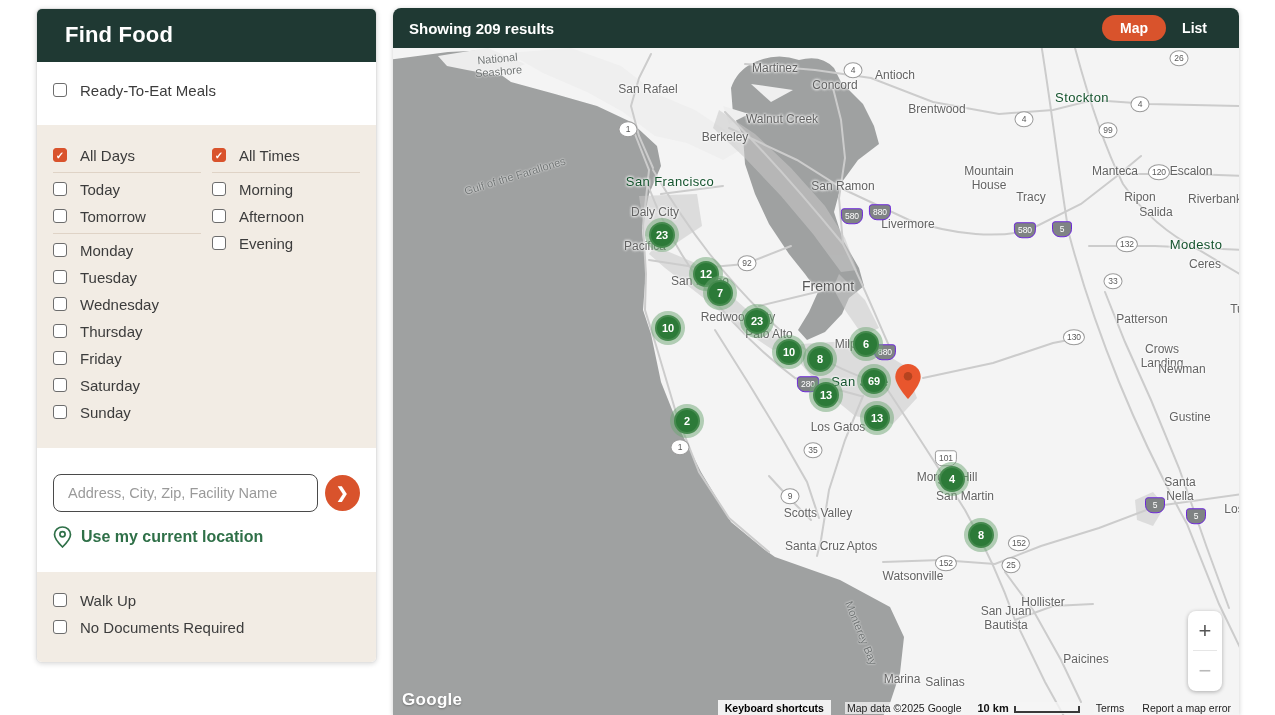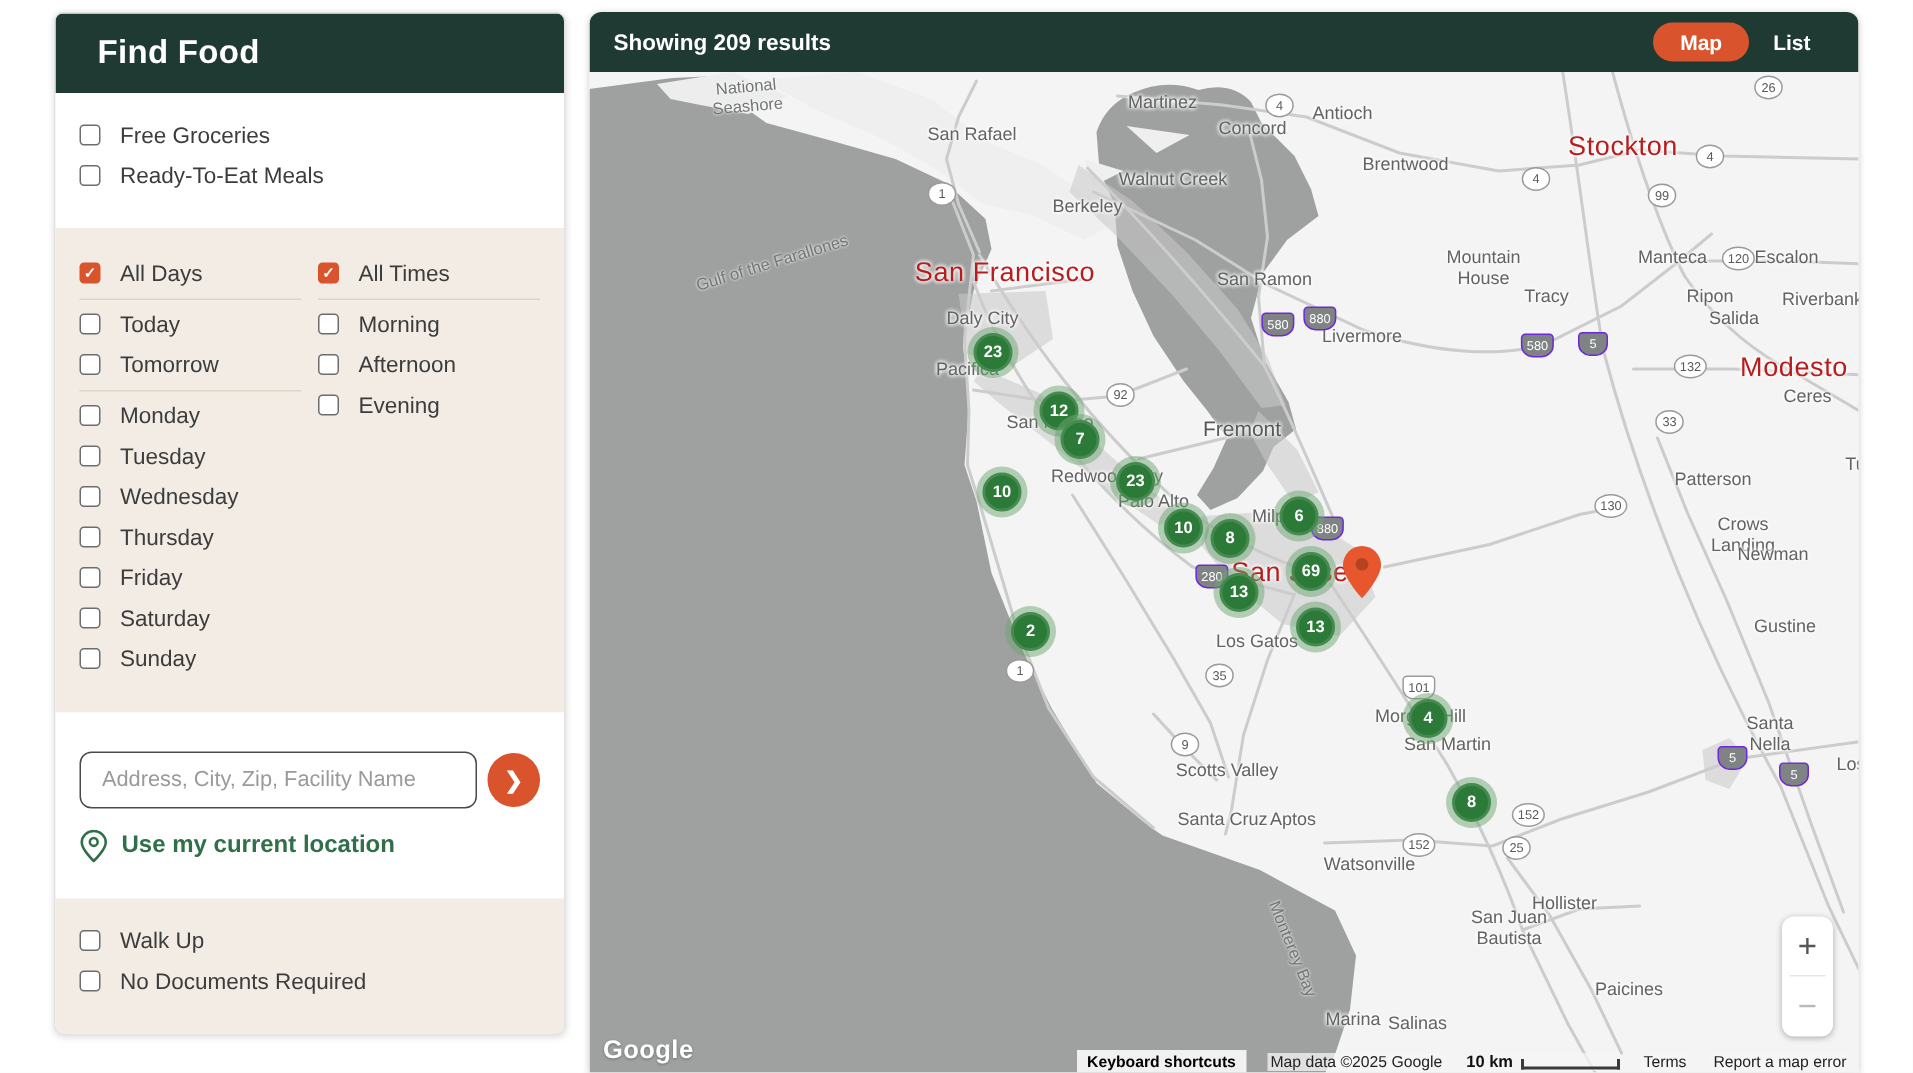--- a/index.html
+++ b/index.html
@@ -46,21 +46,21 @@
   .toggle-map { background:#d9532c; color:#fff; border:none; border-radius:15px;
     font-size:14px; font-weight:bold; padding:5px 18px; cursor:pointer;
     font-family:"Liberation Sans",sans-serif; }
   .toggle-list { background:none; border:none; color:#fff; font-size:14px; font-weight:bold;
     margin-left:16px; cursor:pointer; font-family:"Liberation Sans",sans-serif; }
   .map-viewport { position:relative; width:846px; height:667px; background:#f4f4f4; }
   .map-svg { position:absolute; left:0; top:0; }
 
   .map-label { position:absolute; transform:translate(-50%,-50%); white-space:pre-line;
     text-align:center; line-height:1.15; pointer-events:none; }
-  .map-label.big { font-size:18px; color:#b91c1c; letter-spacing:.4px;
+  .map-label.big { font-size:13px; color:#14532d; letter-spacing:.4px;
     text-shadow:0 0 3px #fff,0 0 3px #fff,0 0 3px #fff; }
   .map-label.mid { font-size:14px; color:#595959;
     text-shadow:0 0 3px #fff,0 0 3px #fff,0 0 3px #fff; }
   .map-label.town { font-size:12px; color:#636363;
     text-shadow:0 0 3px #fff,0 0 3px #fff,0 0 3px #fff; }
   .map-label.water { font-size:11px; color:#717575;
     text-shadow:0 0 2px rgba(255,255,255,.7),0 0 2px rgba(255,255,255,.7); }
 
   .shield { position:absolute; transform:translate(-50%,-50%); font-size:8.5px;
     text-align:center; pointer-events:none; line-height:1; }
@@ -103,24 +103,20 @@
 </style>
 </head>
 <body>
 
 <div class="sidebar">
   <div class="sidebar-header">
     <div class="sidebar-title">Find Food</div>
   </div>
   <div class="sec white">
     <div id="type-filters">
-        <div class="filter-row">
-          <span class="cb"></span>
-          <span class="cb-label">Free Groceries</span>
-        </div>
         <div class="filter-row">
           <span class="cb"></span>
           <span class="cb-label">Ready-To-Eat Meals</span>
         </div>
       </div>
   </div>
   <div class="sec beige" style="padding-top:20px;padding-bottom:19px;">
     <div class="two-col">
       <div class="col-left" id="day-filters">
           <div class="filter-row">

